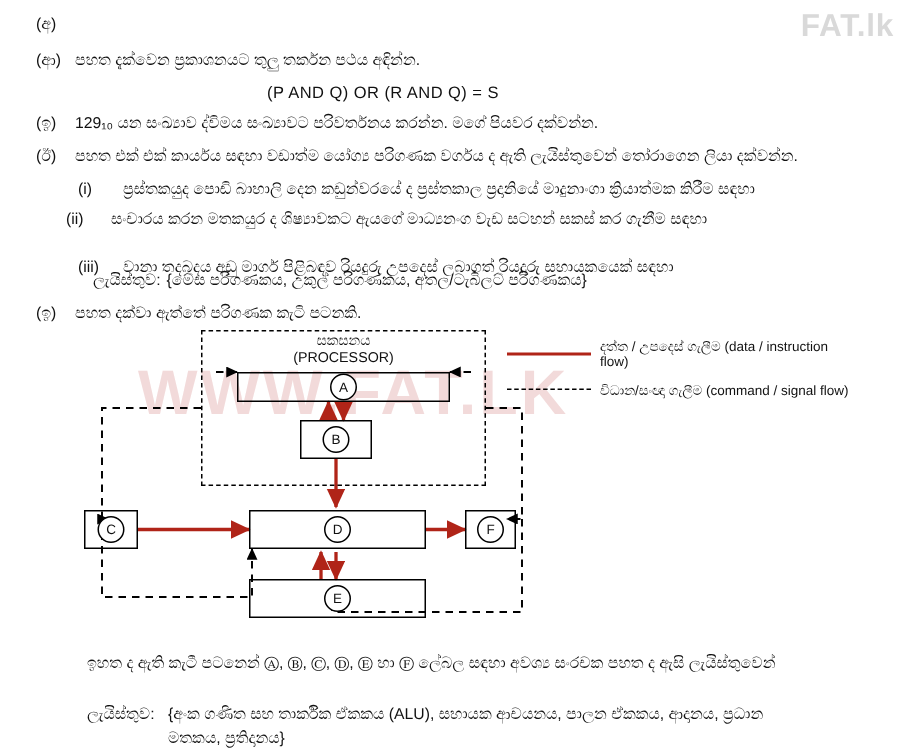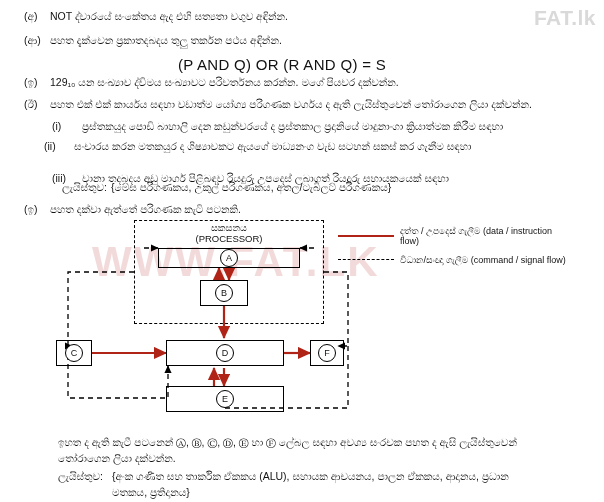--- a/index.html
+++ b/index.html
@@ -51,21 +51,21 @@
     width: 26px;
     flex: 0 0 26px;
     font-size: 10.5px;
   }
   .q-text {
     font-size: 10.5px;
     line-height: 1.25;
   }
   .centered-line {
     position: absolute;
-    font-size: 15px;
+    font-size: 11px;
     letter-spacing: 0.3px;
   }
   .sub-row {
     position: absolute;
     display: flex;
     align-items: flex-start;
   }
   .sub-label {
     width: 30px;
     flex: 0 0 30px;
@@ -161,26 +161,25 @@
 </head>
 <body>
 
 <div class="page">
 
   <div class="watermark-brand">FAT.lk</div>
   <div class="watermark-center">WWW.FAT.LK</div>
 
   <div class="q-row" style="left:24px; top:10px; width:520px;">
     <div class="q-label">(අ)</div>
-    <div class="q-text">NOT ද්වාරයේ සංකේතය ඇද එහි සත්‍යතා වගුව අඳින්න.</div>
   </div>
 
   <div class="q-row" style="left:24px; top:34px; width:520px;">
     <div class="q-label">(ආ)</div>
-    <div class="q-text">පහත දැක්වෙන ප්‍රකාතදබදය තුලු තර්කන පථය අඳින්න.</div>
+    <div class="q-text">පහත දැක්වෙන ප්‍රකාශනයට තුලු තර්කන පථය අඳින්න.</div>
   </div>
 
   <div class="centered-line" style="left:178px; top:56px;">(P AND Q)    OR (R AND Q) = S</div>
 
   <div class="q-row" style="left:24px; top:76px; width:540px;">
     <div class="q-label">(ඉ)</div>
     <div class="q-text">129₁₀ යන සංඛ්‍යාව ද්විමය සංඛ්‍යාවට පරිවර්තනය කරන්න. මගේ පියවර දක්වන්න.</div>
   </div>
 
   <div class="q-row" style="left:24px; top:98px; width:562px;">
@@ -284,19 +283,18 @@
         <span class="leg-text">දත්ත / උපදෙස් ගැලීම (data / instruction flow)</span>
       </div>
       <div class="legend-row">
         <span class="leg-sample leg-dash"></span>
         <span class="leg-text">විධාන/සංඥා ගැලීම (command / signal flow)</span>
       </div>
     </div>
   </div>
 
   <div class="ans-line" style="left:58px; top:436px; width:540px;">ඉහත ද ඇති කැටී පටනෙන් Ⓐ, Ⓑ, Ⓒ, Ⓓ, Ⓔ හා Ⓕ ලේබල සඳහා අවශ්‍ය සංරචක පහත ද ඇසි ලැයිස්තුවෙන්</div>
-  <div class="ans-line" style="left:58px; top:452px; width:540px;">තෝරාගෙන ලියා දක්වන්න.</div>
 
   <div class="ans-line" style="left:58px; top:470px;">ලැයිස්තුව:</div>
   <div class="ans-line" style="left:112px; top:470px; width:470px;">{අංක ගණිත සහ තාර්කික ඒකකය (ALU), සහායක ආචයනය, පාලන ඒකකය, ආදානය, ප්‍රධාන</div>
   <div class="ans-line" style="left:112px; top:486px; width:470px;">මතකය, ප්‍රතිදානය}</div>
 
 </div>
 
 </body></html>

